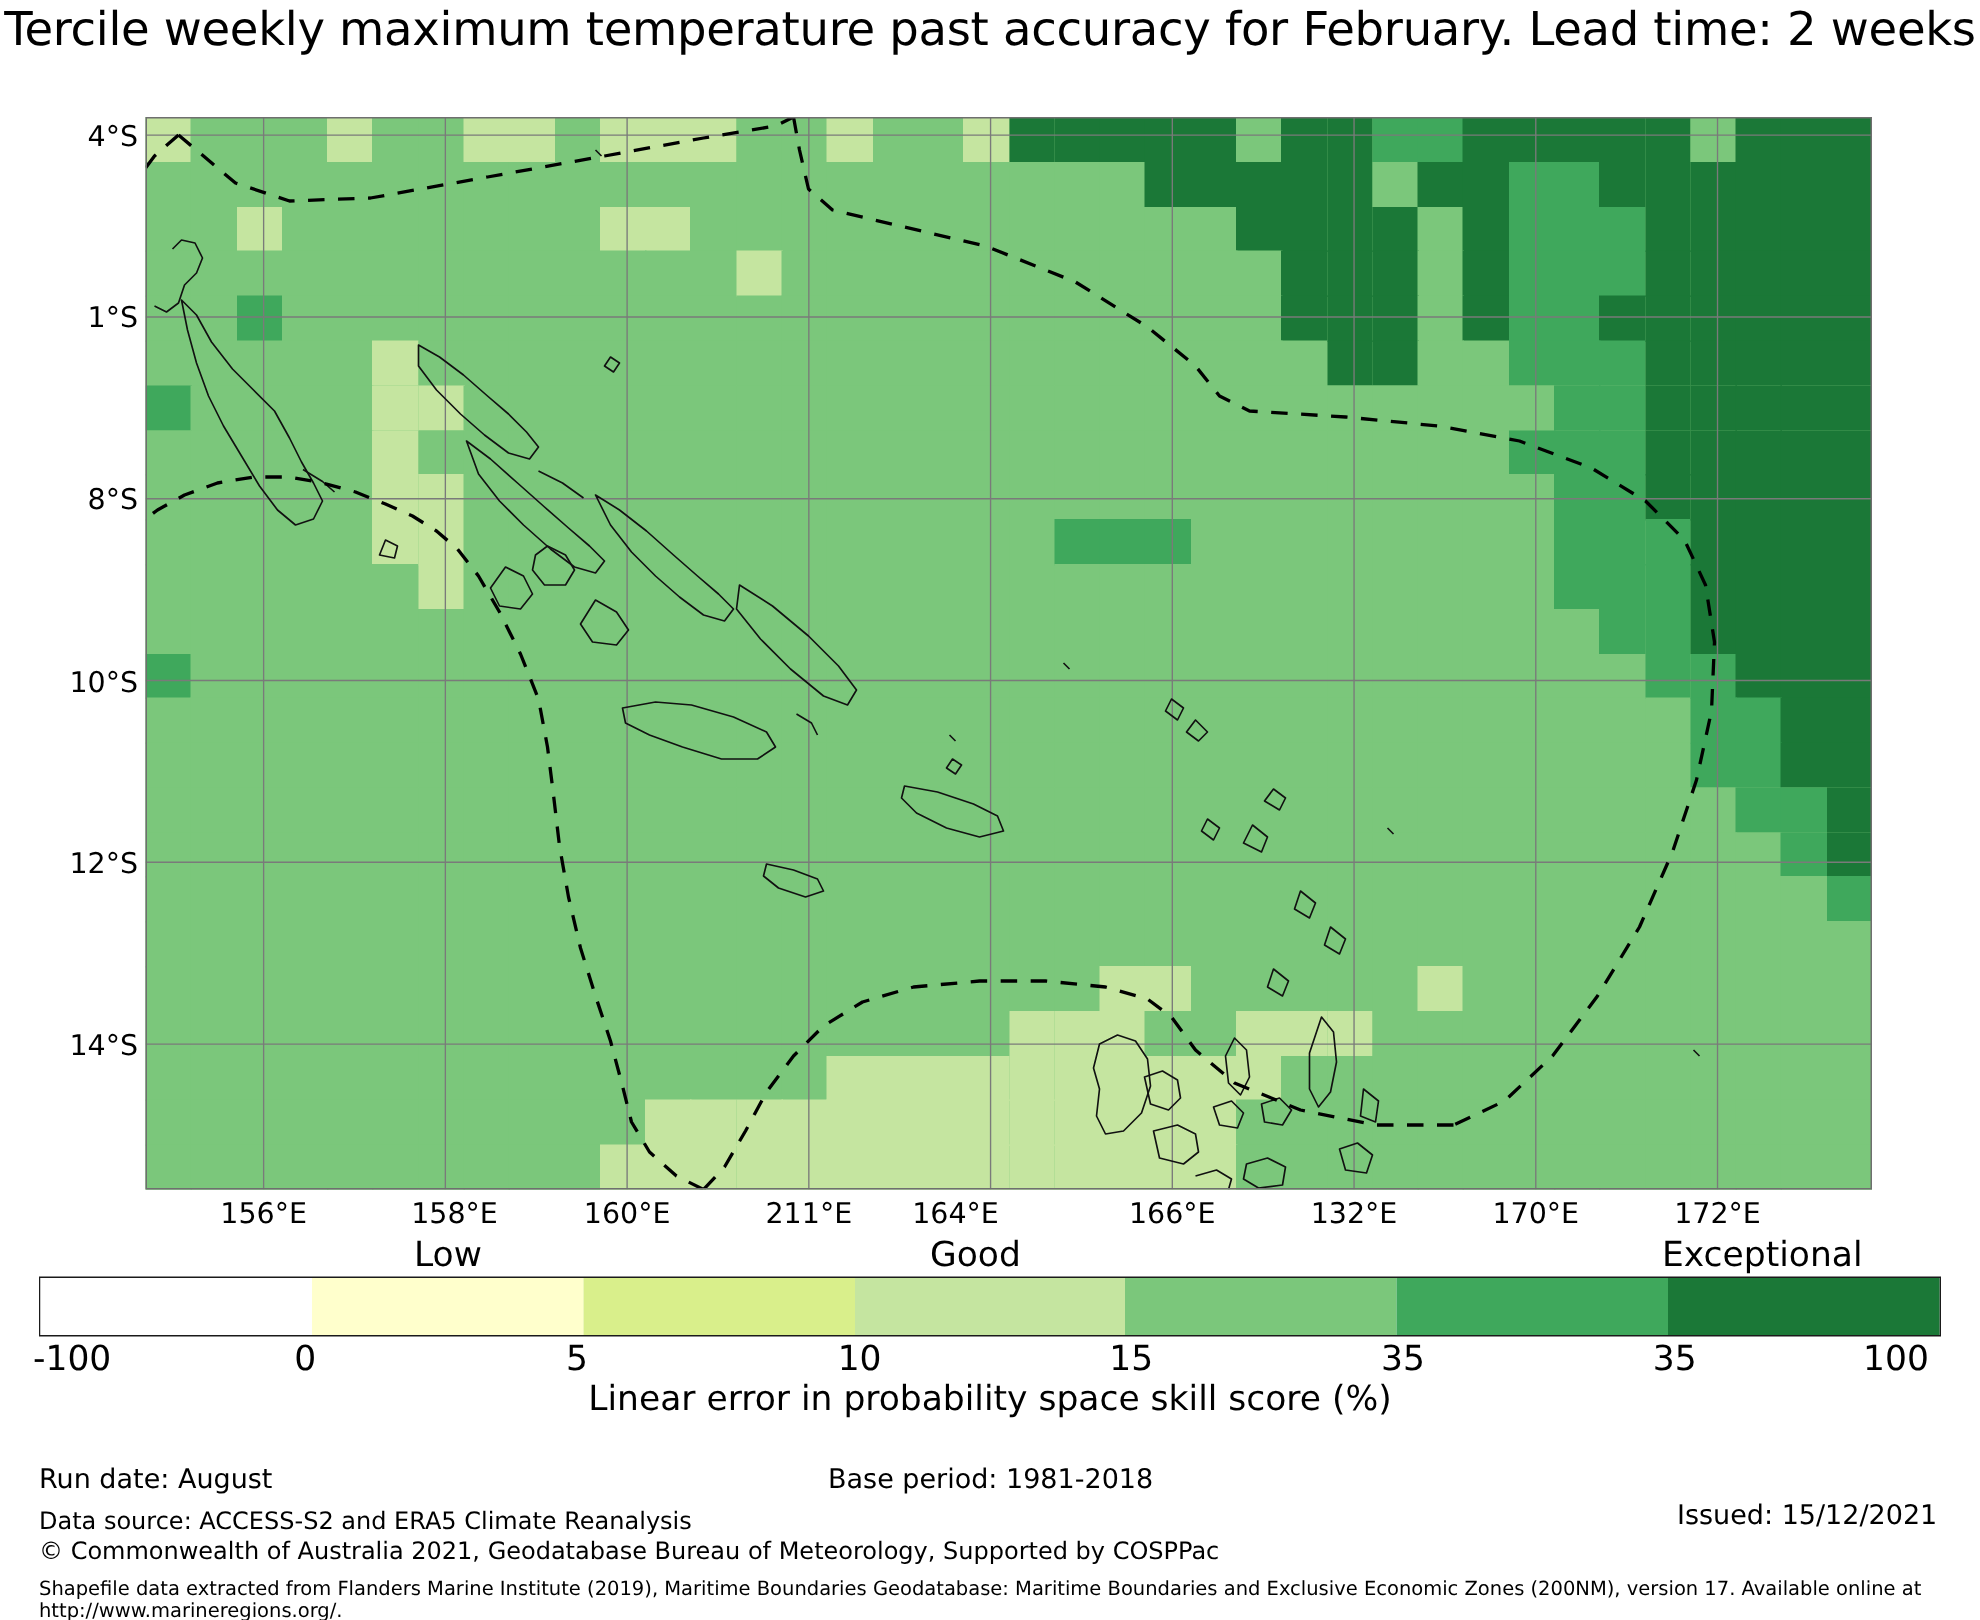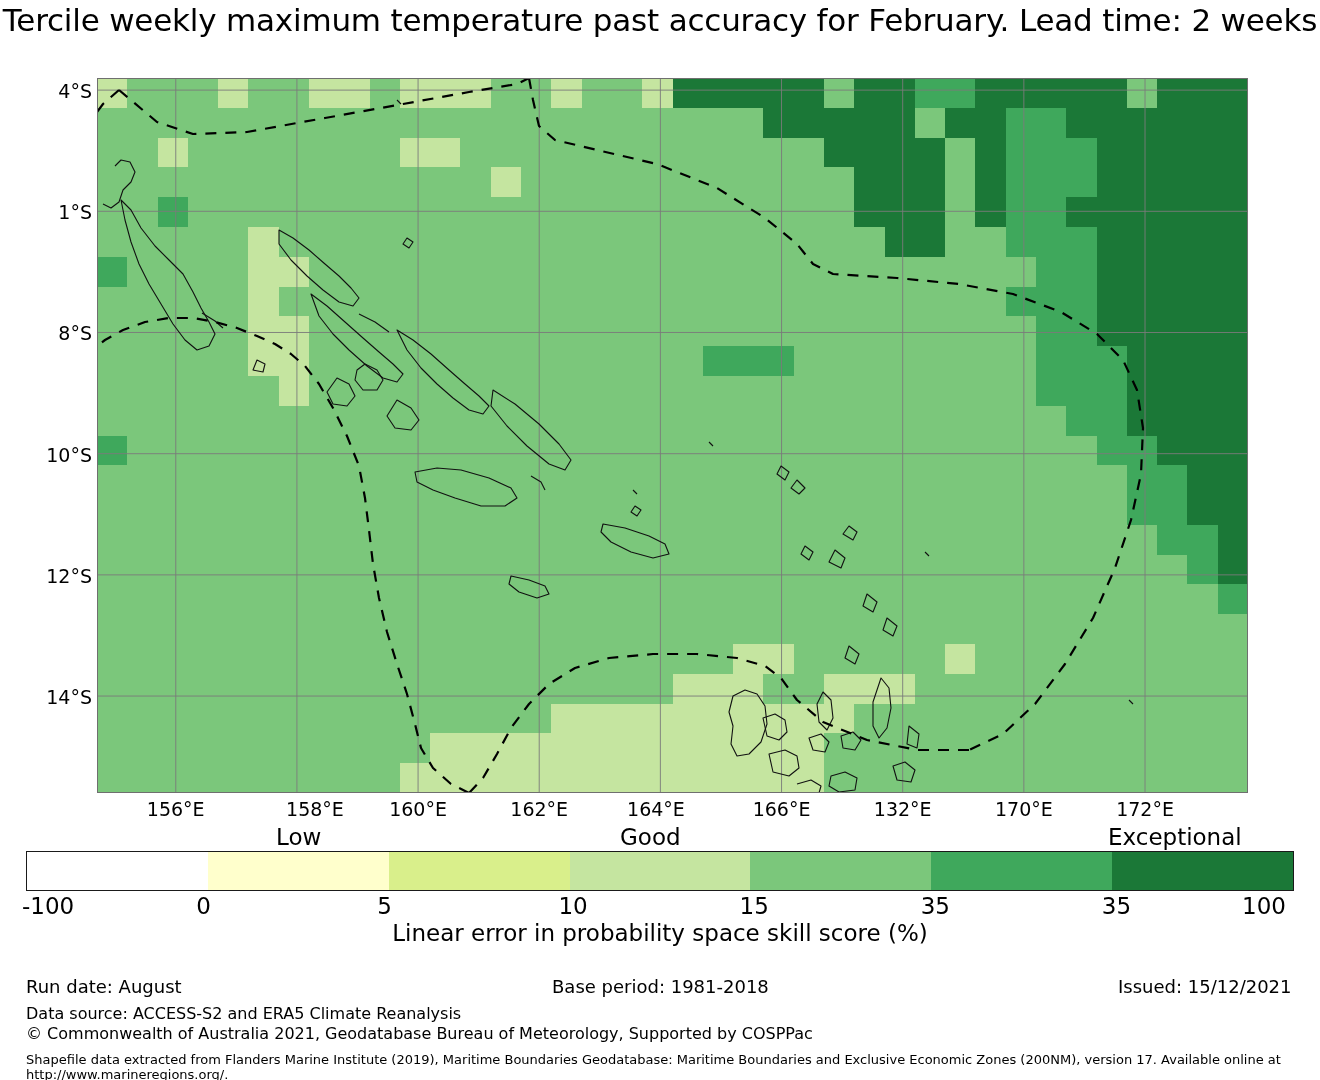--- a/index.html
+++ b/index.html
@@ -1056,24 +1056,24 @@
                L236,330 L222,306 L208,288 L194,276 L178,266 L160,258 L140,250
                L118,244 L96,240 L72,240 L48,244 L26,252 L8,262 L0,268"></path>
       <path d="M22,12 L6,26 L0,34"></path>
     </g>
   </svg>
 </div>
 <div id="plotframe"></div>
 
 <div id="ticks">
     <div class="xtick" style="left:175.75263157894807px">156°E</div>
-    <div class="xtick" style="left:315px">158°E</div>
+    <div class="xtick" style="left:303px">158°E</div>
     <div class="xtick" style="left:418.06842105263223px">160°E</div>
-    <div class="xtick" style="left:539.2263157894744px">162°E</div>
-    <div class="xtick" style="left:656px">164°E</div>
+    <div class="xtick" style="left:539.2263157894744px">211°E</div>
+    <div class="xtick" style="left:637px">164°E</div>
     <div class="xtick" style="left:781.5421052631586px">166°E</div>
     <div class="xtick" style="left:902.7000000000007px">132°E</div>
     <div class="xtick" style="left:1023.8578947368428px">170°E</div>
     <div class="xtick" style="left:1145.015789473685px">172°E</div>
     <div class="ytick" style="top:90.11864406779662px">4°S</div>
     <div class="ytick" style="top:211.3050847457627px">1°S</div>
     <div class="ytick" style="top:332.49152542372883px">8°S</div>
     <div class="ytick" style="top:453.6779661016949px">10°S</div>
     <div class="ytick" style="top:574.864406779661px">12°S</div>
     <div class="ytick" style="top:696.050847457627px">14°S</div>
@@ -1100,17 +1100,17 @@
     <div class="cbtick" style="left:558.4285714285714px">10</div>
     <div class="cbtick" style="left:739.5714285714286px">15</div>
     <div class="cbtick" style="left:920.7142857142858px">35</div>
     <div class="cbtick" style="left:1101.857142857143px">35</div>
     <div class="cbtick" style="left:1242px">100</div>
   </div>
 <div id="cblabel">Linear error in probability space skill score (%)</div>
 
 <div class="f1" style="left:26px;top:976px">Run date: August</div>
 <div class="f1" style="left:552px;top:976px">Base period: 1981-2018</div>
-<div class="f1" style="left:1118px;top:976px">Issued: 15/12/2021</div>
+<div class="f1" style="left:1118px;top:1000px">Issued: 15/12/2021</div>
 <div class="f2" style="left:26px;top:1003px">Data source: ACCESS-S2 and ERA5 Climate Reanalysis</div>
 <div class="f2" style="left:26px;top:1023px">© Commonwealth of Australia 2021, Geodatabase Bureau of Meteorology, Supported by COSPPac</div>
 <div class="f3" style="left:26px;top:1050px">Shapefile data extracted from Flanders Marine Institute (2019), Maritime Boundaries Geodatabase: Maritime Boundaries and Exclusive Economic Zones (200NM), version 17. Available online at</div>
 <div class="f3" style="left:26px;top:1065px">http://www.marineregions.org/.</div>
 
 </body></html>

